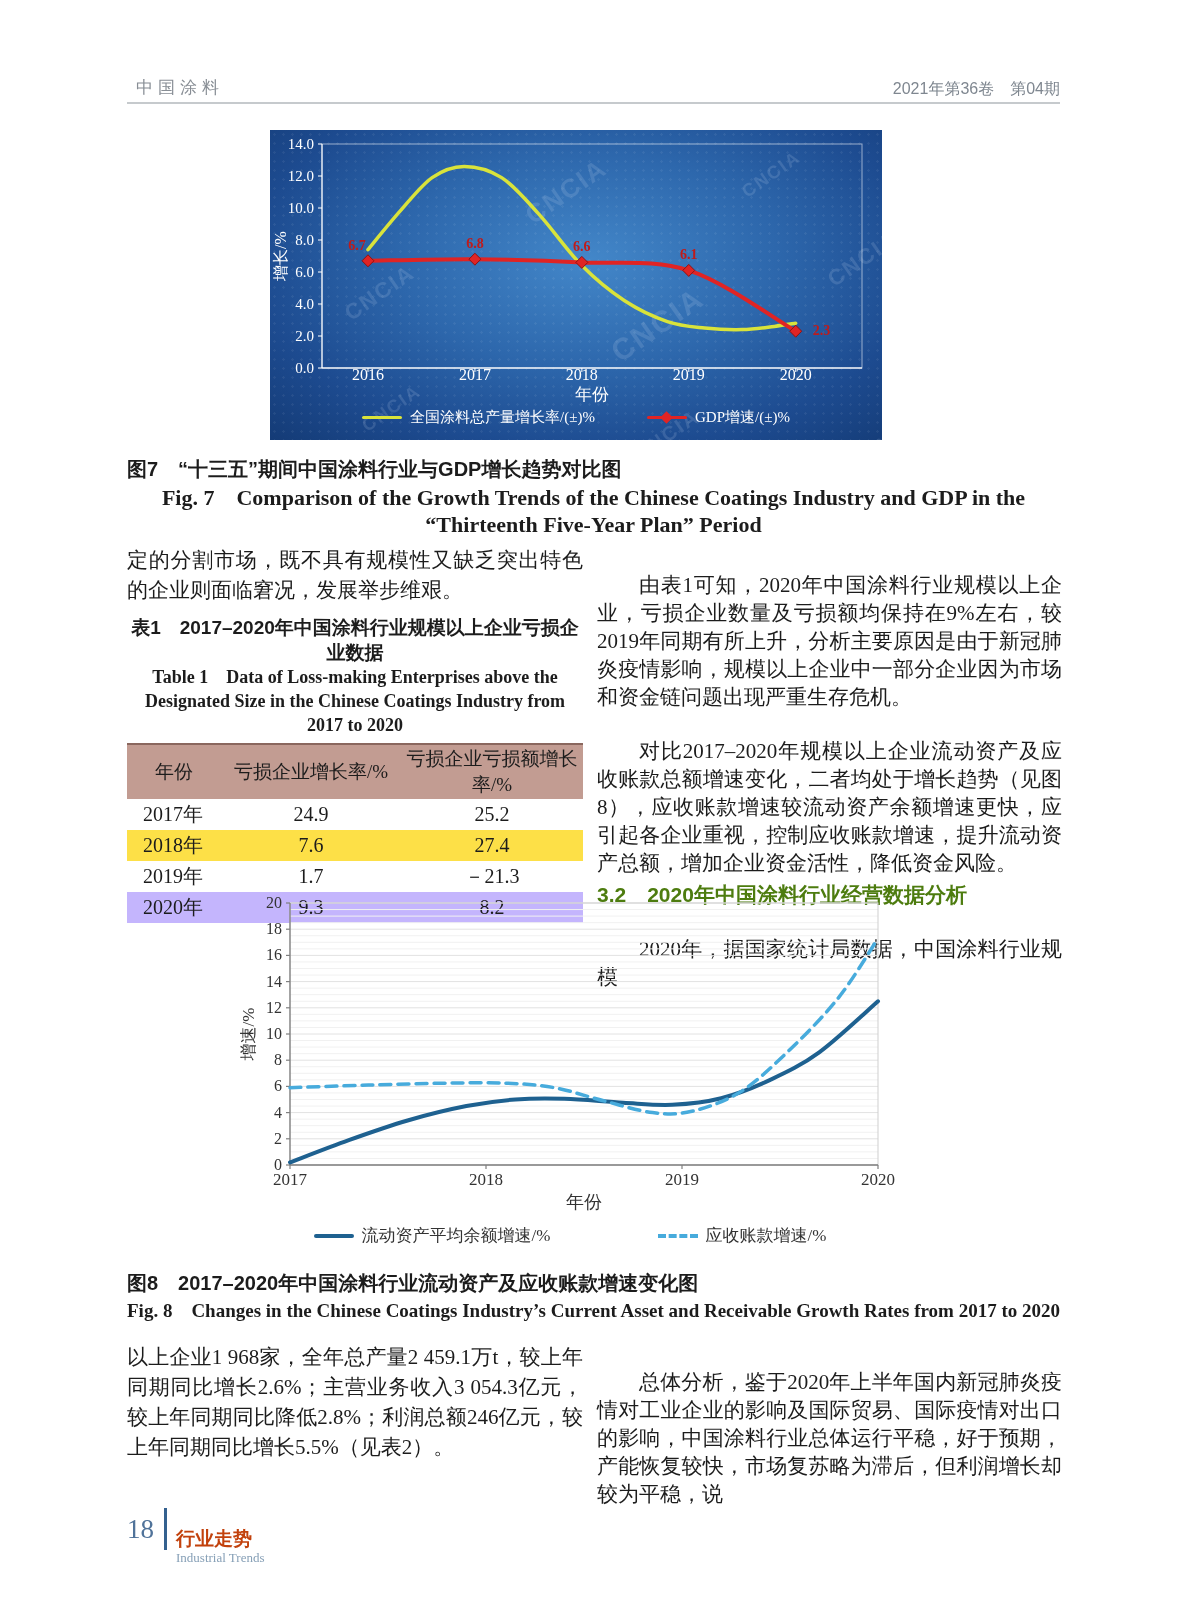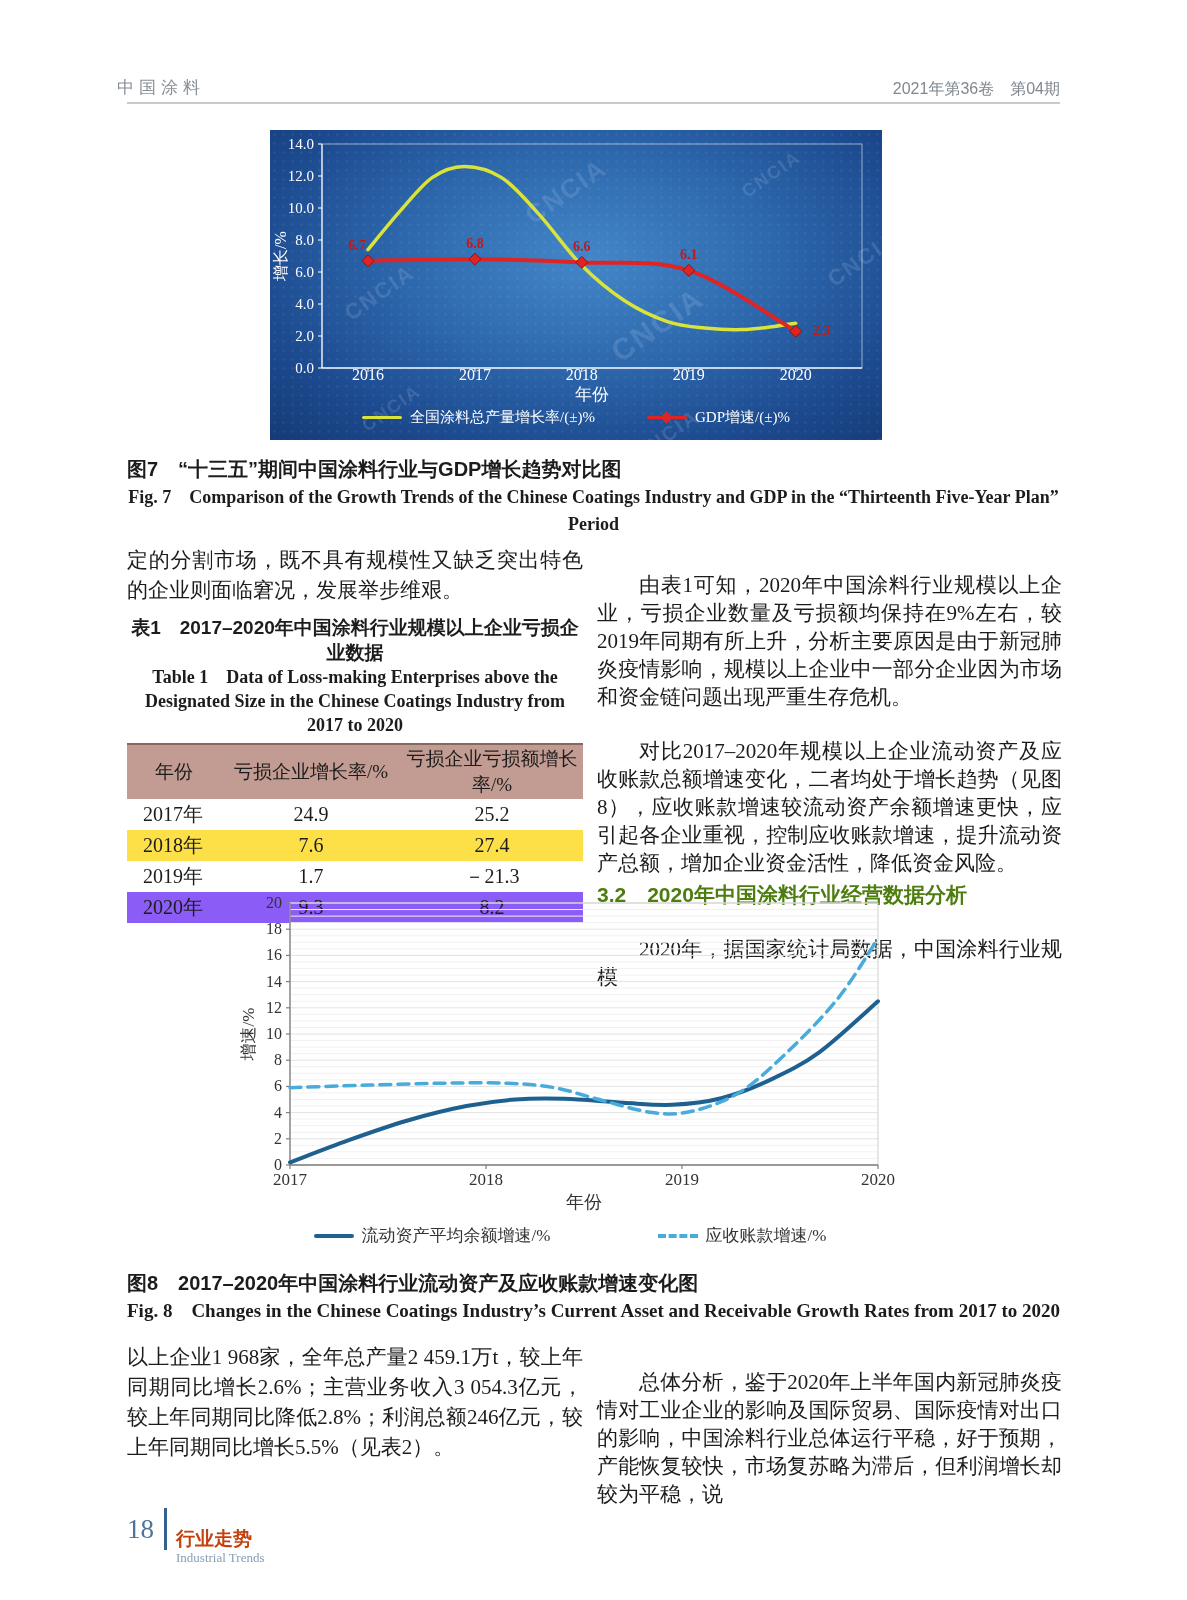--- a/index.html
+++ b/index.html
@@ -1,20 +1,20 @@
 <!DOCTYPE html>
 <html lang="zh"><head>
 <meta charset="utf-8">
 <style>
   html,body{margin:0;padding:0;background:#e9e9e9;}
   .page{position:relative;width:1187px;height:1600px;background:#ffffff;margin:0 auto;
         font-family:"Liberation Serif","DejaVu Serif",serif;color:#1c1c1c;overflow:hidden;}
 
   
-  .hdr-left{position:absolute;left:117px;top:76px;font-size:17px;letter-spacing:5px;color:#888e95;
+  .hdr-left{position:absolute;left:136px;top:76px;font-size:17px;letter-spacing:5px;color:#888e95;
             font-family:"Liberation Sans",sans-serif;}
   .hdr-right{position:absolute;right:127px;top:79px;font-size:16px;color:#7f8790;
              font-family:"Liberation Sans",sans-serif;}
   .hdr-rule{position:absolute;left:127px;right:127px;top:102px;height:2px;background:#c6cacd;}
 
   
   .fig7{position:absolute;left:270px;top:130px;width:612px;height:310px;
         background:radial-gradient(ellipse at 52% 42%, #4387c9 0%, #2d67ac 42%, #1d4b90 74%, #143b76 100%);
         overflow:hidden;}
   .fig7::before{content:"";position:absolute;inset:0;
@@ -30,21 +30,21 @@
   .sw .line{position:absolute;left:0;right:0;top:3px;height:3.5px;border-radius:2px;}
   .sw .dash{position:absolute;left:0;right:0;top:3px;height:0;border-top:4px dashed;}
   .sw .dia{position:absolute;left:15px;top:0;width:9px;height:9px;transform:rotate(45deg);}
 
   
   .cap-zh{position:absolute;left:127px;width:933px;font-weight:bold;
           font-family:"Liberation Sans",sans-serif;}
   .cap-en{position:absolute;left:127px;width:933px;text-align:center;font-weight:bold;
           font-family:"Liberation Serif","DejaVu Serif",serif;}
   .fig7-cap-zh{top:456px;font-size:20px;}
-  .fig7-cap-en{top:484px;font-size:18px;line-height:27px;}
+  .fig7-cap-en{top:484px;font-size:22px;line-height:27px;}
   .fig8-cap-zh{top:1270px;font-size:20px;}
   .fig8-cap-en{top:1298px;font-size:19px;}
 
   
   .cols{position:absolute;left:127px;width:935px;display:grid;grid-template-columns:456px 465px;column-gap:14px;}
   .cols1{top:545px;}
   .cols2{top:1342px;}
   .para{font-size:21px;line-height:30px;text-align:justify;margin:0;}
   .cols .right .para{line-height:28px;margin-top:26px;}
   .indent{text-indent:2em;}
@@ -181,21 +181,21 @@
             <tr style="background: #fde047; margin-left: 12px;">
               <td>2018年</td>
               <td>7.6</td>
               <td>27.4</td>
             </tr>
             <tr>
               <td>2019年</td>
               <td>1.7</td>
               <td>－21.3</td>
             </tr>
-            <tr style="background: #8b5cf6;">
+            <tr style="background: #c4b5fd;">
               <td>2020年</td>
               <td>9.3</td>
               <td>8.2</td>
             </tr>
           </tbody>
       </table>
     </div>
     <div class="right">
       <p class="para indent">由表1可知，2020年中国涂料行业规模以上企业，亏损企业数量及亏损额均保持在9%左右，较2019年同期有所上升，分析主要原因是由于新冠肺炎疫情影响，规模以上企业中一部分企业因为市场和资金链问题出现严重生存危机。</p>
       <p class="para indent">对比2017–2020年规模以上企业流动资产及应收账款总额增速变化，二者均处于增长趋势（见图8），应收账款增速较流动资产余额增速更快，应引起各企业重视，控制应收账款增速，提升流动资产总额，增加企业资金活性，降低资金风险。</p>

